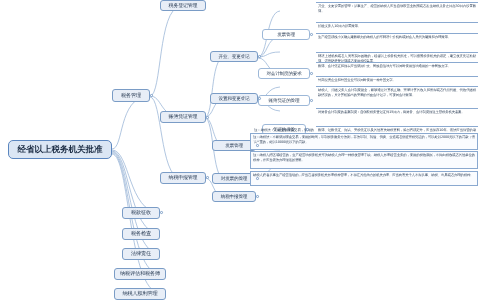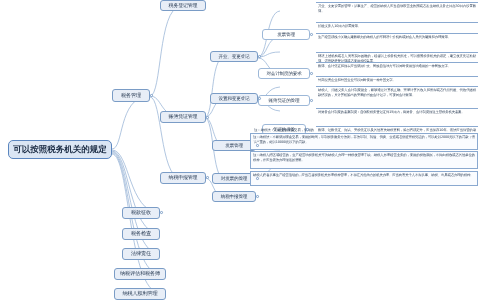--- a/index.html
+++ b/index.html
@@ -127,21 +127,21 @@
       <path d="M258,146 C268,146 266,150 280,150"></path>
 
       <path d="M258,179 C268,179 266,166 280,165"></path>
       <path d="M258,179 C268,179 266,180 280,181"></path>
 
       <path d="M205,178 C214,178 212,196 224,197"></path>
     </g>
   </svg>
 
   <div class="node root" style="left:8px; top:140px; width:104px; height:19px;">
-    <span>可以按照税务机关的规定</span>
+    <span>经省以上税务机关批准</span>
   </div>
 
   <div class="node lvl1" style="left:112px; top:89px; width:38px; height:13px;">
     <span>税务管理</span>
   </div>
   <div class="node lvl1" style="left:122px; top:207px; width:38px; height:12px;">
     <span>税款征收</span>
   </div>
   <div class="node lvl1" style="left:122px; top:228px; width:38px; height:12px;">
     <span>税务检查</span>

